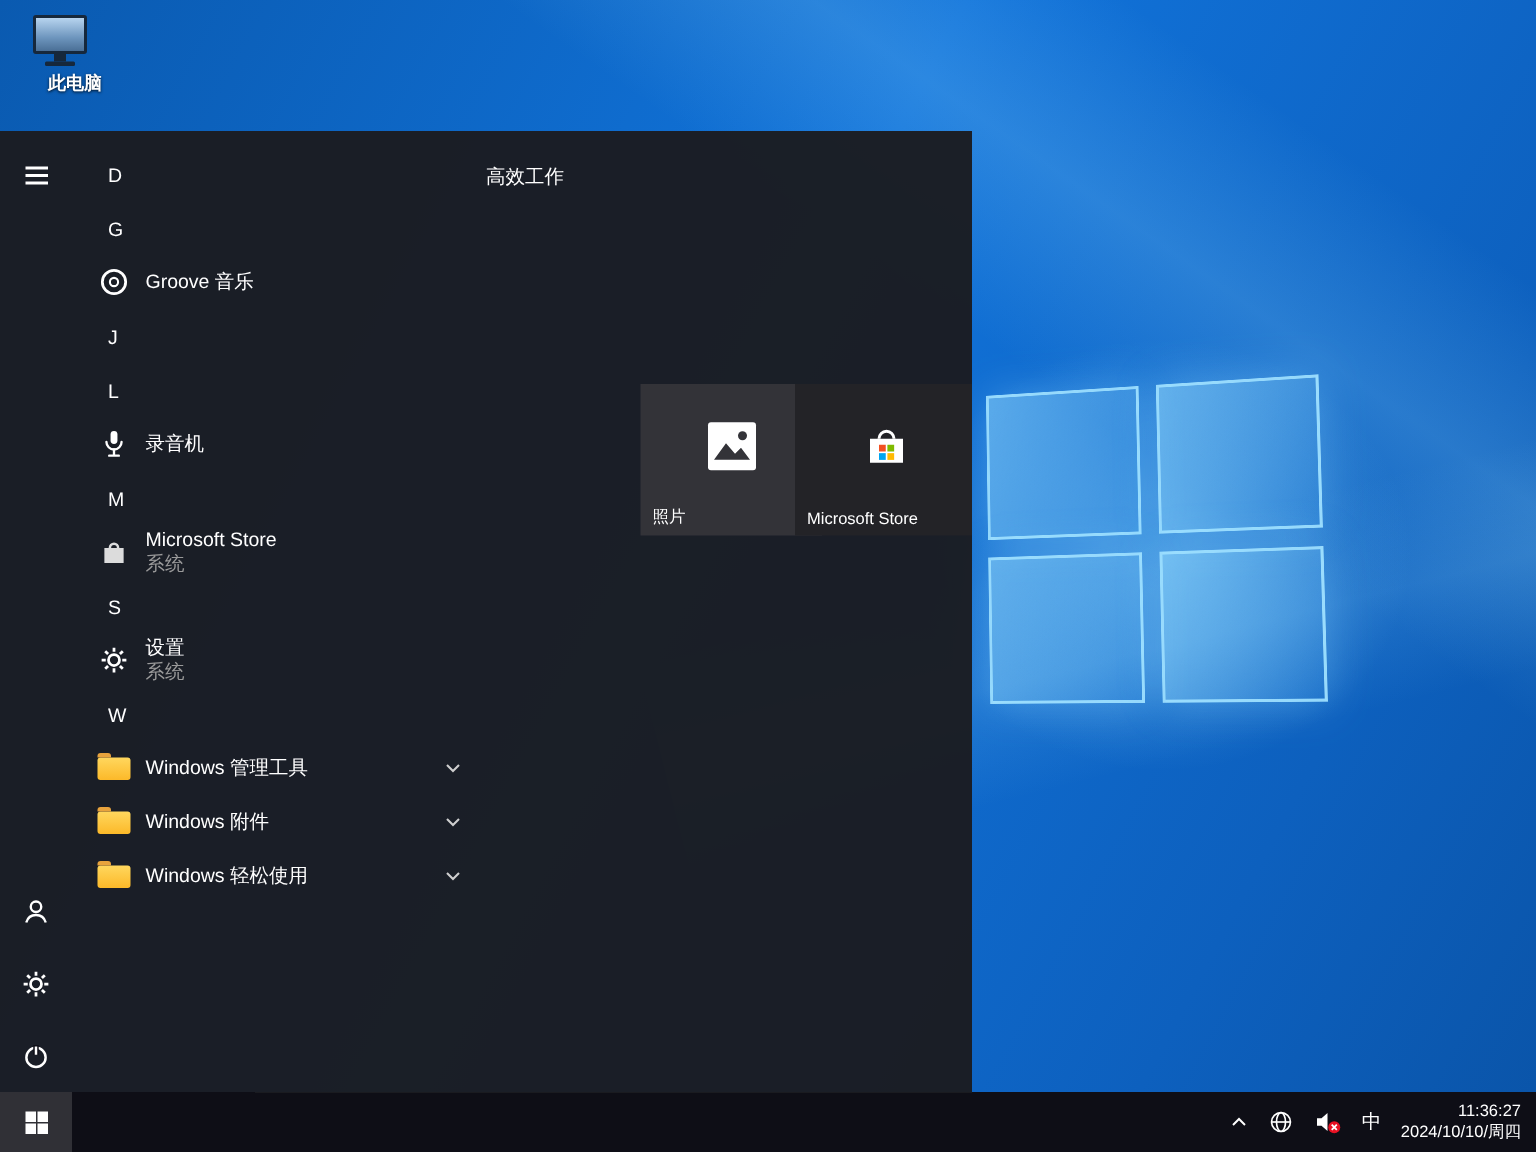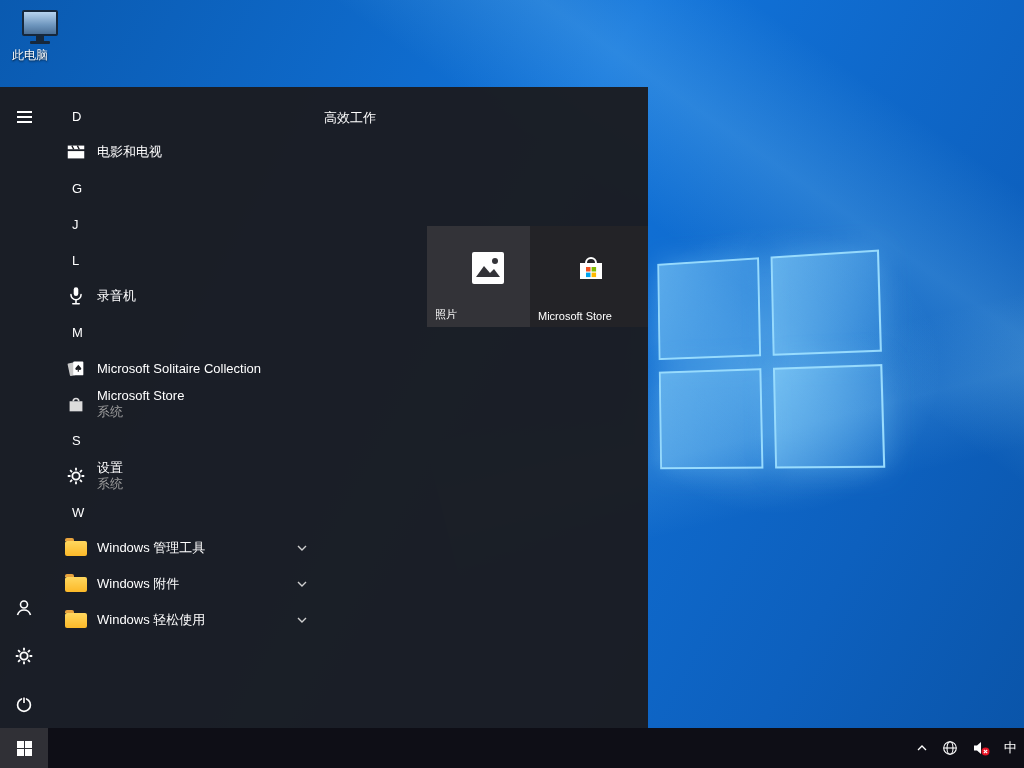--- a/index.html
+++ b/index.html
@@ -15,21 +15,21 @@
   .beam2 { position:absolute; left:430px; top:330px; width:900px; height:150px; transform:rotate(-14deg);
            background:linear-gradient(180deg, rgba(150,220,255,0) 0%, rgba(150,220,255,.14) 50%, rgba(150,220,255,0) 100%); }
   .win-window { position:absolute; left:652px; top:256px; width:230px; height:212px;
            display:grid; grid-template-columns:1fr 1fr; grid-template-rows:1fr 1fr; gap:12px;
            transform:perspective(900px) rotateY(-14deg) rotateX(3deg) rotate(-2deg); }
   .pane  { border:2px solid rgba(160,225,255,.9);
            background:linear-gradient(115deg, rgba(150,220,255,.55), rgba(100,190,255,.15));
            box-shadow:0 0 26px rgba(130,205,255,.35); }
 
   
-  .desktop-icon { position:absolute; left:12px; top:10px; width:56px; text-align:left; cursor:default; }
+  .desktop-icon { position:absolute; left:12px; top:10px; width:56px; text-align:right; cursor:default;font-weight:bold; }
   .pc-monitor { width:36px; height:26px; margin:0 auto; border:2px solid #16283c; border-radius:2px;
            background:linear-gradient(180deg,#b7d4ef 0%,#6d95bd 60%,#4a6f96 100%); }
   .pc-neck { width:8px; height:5px; margin:0 auto; background:#16283c; }
   .pc-base { width:20px; height:3px; margin:0 auto; background:#16283c; border-radius:1px; }
   .desktop-icon .label { margin-top:3px; font-size:12px; color:#fff; text-shadow:0 1px 2px rgba(0,0,0,.85); }
 
   
   .start-menu { position:absolute; left:0; top:87px; width:648px; height:641px;
            background:rgba(27,28,33,.97); color:#fff; overflow:hidden; }
 
@@ -48,21 +48,21 @@
   .al-label { font-size:13px; color:#fff; white-space:nowrap; }
   .al-text { display:flex; flex-direction:column; justify-content:center; line-height:1.25; }
   .al-sub { font-size:13px; color:#9a9a9a; }
   .chev { margin-left:auto; display:flex; align-items:center; }
   .folder-shape { position:relative; width:22px; height:15px; border-radius:2px;
            background:linear-gradient(180deg,#ffd75e,#fcb929); }
   .folder-shape::before { content:""; position:absolute; top:-3px; left:0; width:9px; height:3px;
            background:#e8a33d; border-radius:2px 2px 0 0; }
 
   .tiles-header { position:absolute; left:324px; top:22px; font-size:13px; color:#fff; }
-  .tile { position:absolute; width:121px; height:101px; top:139px; cursor:pointer; }
+  .tile { position:absolute; width:121px; height:101px; top:169px; cursor:pointer; }
   .tile-photos { left:427px; background:#333338; }
   .tile-store  { left:530px; background:#232327; }
   .tile .tile-icon { position:absolute; left:50%; top:44%; transform:translate(-50%,-50%); }
   .tile .tile-label { position:absolute; left:8px; bottom:5px; font-size:11px; color:#fff; }
 
   
   .taskbar { position:absolute; left:0; top:728px; width:1024px; height:40px;
            background:#0e0e16; display:flex; align-items:center; color:#fff; }
   .start-button { width:48px; height:40px; display:flex; align-items:center; justify-content:center;
            background:rgba(255,255,255,.14); }
@@ -130,39 +130,34 @@
         </svg>
       </div>
     </div>
 
     <div class="app-list">
 
       <div class="al-row al-section">
         <span>D</span>
       </div>
 
+
+      <div class="al-row al-section">
+        <span>G</span>
+      </div>
+
       <div class="al-row al-app">
         <span class="app-icon">
           <svg width="22" height="22" viewBox="0 0 24 24">
-            <g fill="#fff">
-                <path d="M3 5h18v4H3z"></path>
-                <path d="M3 11h18v8H3z"></path>
-              </g>
-            <g stroke="#1b1c21" stroke-width="1.5">
-                <path d="M7.5 5l2 4M13.5 5l2 4"></path>
-              </g>
+            <circle cx="12" cy="12" r="8.5" fill="none" stroke="#fff" stroke-width="2"></circle>
+            <circle cx="12" cy="12" r="3" fill="none" stroke="#fff" stroke-width="1.5"></circle>
           </svg>
         </span>
-        <span class="al-label">电影和电视</span>
-      </div>
-
-      <div class="al-row al-section">
-        <span>G</span>
-      </div>
-
+        <span class="al-label">Groove 音乐</span>
+      </div>
 
       <div class="al-row al-section">
         <span>J</span>
       </div>
 
 
       <div class="al-row al-section">
         <span>L</span>
       </div>
 
@@ -177,31 +172,20 @@
             </g>
           </svg>
         </span>
         <span class="al-label">录音机</span>
       </div>
 
       <div class="al-row al-section">
         <span>M</span>
       </div>
 
-      <div class="al-row al-app">
-        <span class="app-icon">
-          <svg width="22" height="22" viewBox="0 0 24 24">
-            <rect x="4" y="6" width="10" height="14" rx="1" fill="#c9c9c9" transform="rotate(-12 9 13)"></rect>
-            <rect x="9" y="5" width="11" height="15" rx="1" fill="#fff"></rect>
-            <path d="M14.5 8.5l3 3.6c.9 1.2-.5 2.7-1.8 2l-1.2-.7-1.2.7c-1.3.7-2.7-.8-1.8-2z" fill="#1b1c21"></path>
-            <path d="M14.5 13v3" stroke="#1b1c21" stroke-width="1.2"></path>
-          </svg>
-        </span>
-        <span class="al-label">Microsoft Solitaire Collection</span>
-      </div>
 
       <div class="al-row al-app">
         <span class="app-icon">
           <svg width="22" height="22" viewBox="0 0 24 24">
             <path d="M5 9h14v11H5z" fill="#dcdcdc"></path>
             <path d="M9 9a3 3 0 0 1 6 0" fill="none" stroke="#dcdcdc" stroke-width="1.8"></path>
           </svg>
         </span>
         <span class="al-text">
           <span class="al-label">Microsoft Store</span>
@@ -328,16 +312,22 @@
       <div class="tray-btn">
         <svg width="18" height="16" viewBox="0 0 18 16">
           <path d="M2 5.5v5h3l4 3.5v-12L5 5.5z" fill="#fff"></path>
           <circle cx="13.5" cy="11.5" r="4" fill="#e81123"></circle>
           <path d="M11.8 9.8l3.4 3.4M15.2 9.8l-3.4 3.4" stroke="#fff" stroke-width="1.2"></path>
         </svg>
       </div>
       <div class="tray-btn">
         <span class="ime">中</span>
       </div>
+      <div class="tray-btn clock">
+        <div>
+          <div>11:36:27</div>
+          <div>2024/10/10/周四</div>
+        </div>
+      </div>
     </div>
   </div>
 
 </div>
 
 </body></html>

